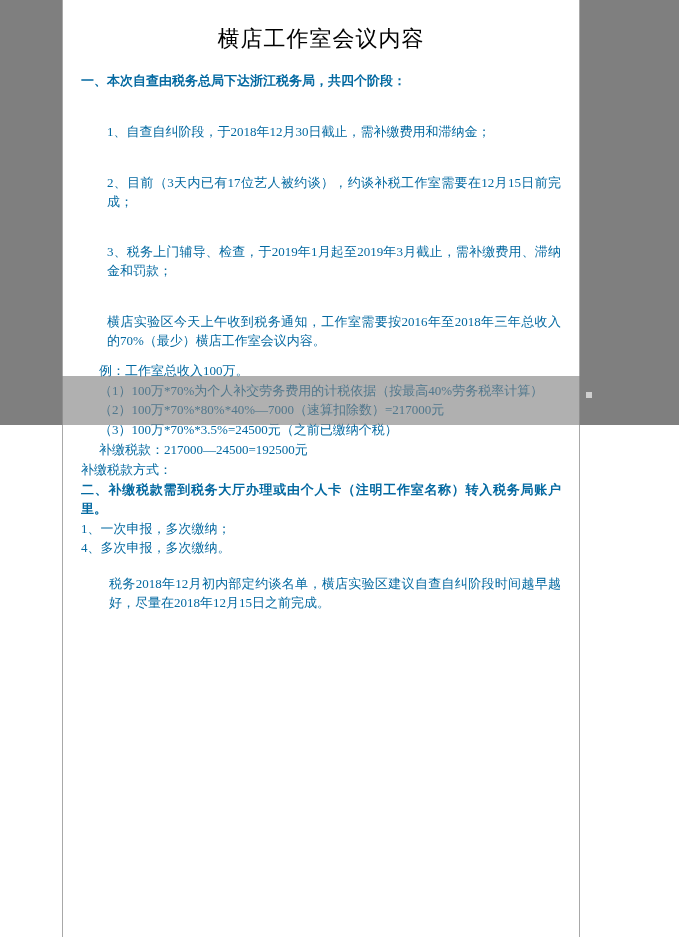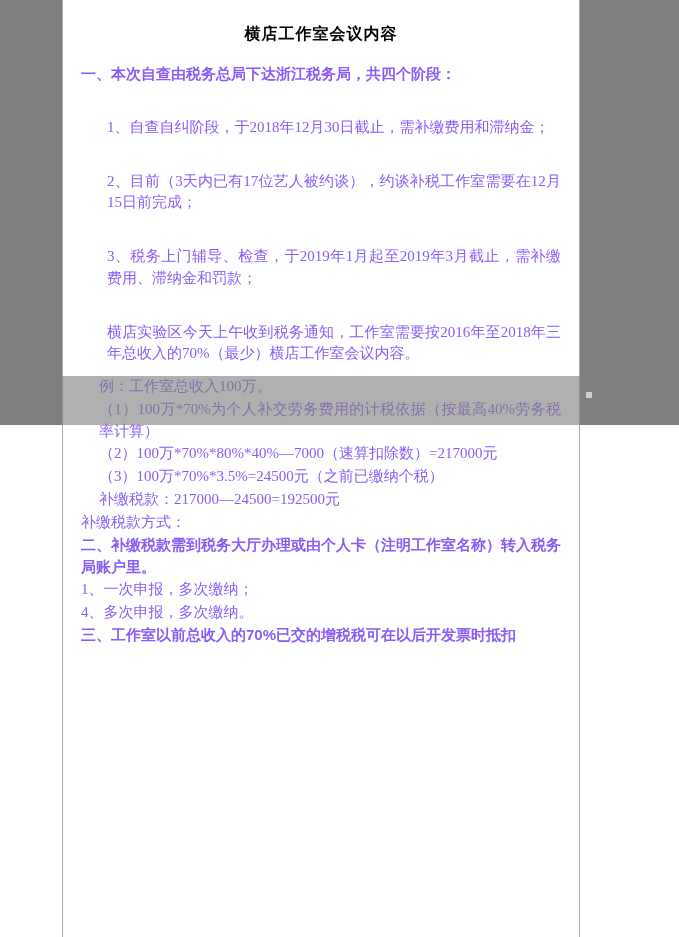--- a/index.html
+++ b/index.html
@@ -71,32 +71,32 @@
     left: 586px;
     top: 392px;
     width: 6px;
     height: 6px;
     background: #cfcfcf;
     z-index: 6;
   }
 
   .doc-title {
     text-align: center;
-    font-size: 16px;
-    font-weight: bold;
+    font-size: 22px;
+    font-weight: normal;
     letter-spacing: 1px;
     margin: 10px 0 18px 0;
     font-family: "Liberation Sans", "DejaVu Sans", sans-serif;
   }
 
   .p {
-    font-size: 15px;
+    font-size: 13px;
     line-height: 1.45;
     margin: 0 0 1px 0;
-    color: #8b5cf6;
+    color: #0369a1;
     text-align: justify;
   }
   .bold {
     font-weight: bold;
     font-family: "Liberation Sans", "DejaVu Sans", sans-serif;
   }
   .indent-hang { padding-left: 26px; margin-top: 32px; }
   .indent-ex { padding-left: 18px; }
   .indent-last { padding-left: 28px; text-indent: 0; }
   .spacer { height: 10px; }
@@ -125,24 +125,24 @@
     <div class="p indent-ex">（2）100万*70%*80%*40%—7000（速算扣除数）=217000元</div>
     <div class="p indent-ex">（3）100万*70%*3.5%=24500元（之前已缴纳个税）</div>
     <div class="p indent-ex">补缴税款：217000—24500=192500元</div>
 
     <div class="p">补缴税款方式：</div>
 
     <div class="p bold">二、补缴税款需到税务大厅办理或由个人卡（注明工作室名称）转入税务局账户里。</div>
     <div class="p">1、一次申报，多次缴纳；</div>
     <div class="p">4、多次申报，多次缴纳。</div>
 
-    <div class="p bold">三、工作室以前总收入的70%已交的增税税可在以后开发票时抵扣</div>
 
     <div class="spacer-lg"></div>
 
+    <div class="p indent-last">税务2018年12月初内部定约谈名单，横店实验区建议自查自纠阶段时间越早越好，尽量在2018年12月15日之前完成。</div>
 
   </div>
 
   <div class="band-over-sheet"></div>
   <div class="band-left"></div>
   <div class="band-right"></div>
   <div class="band-dot"></div>
 
 </div>
 

